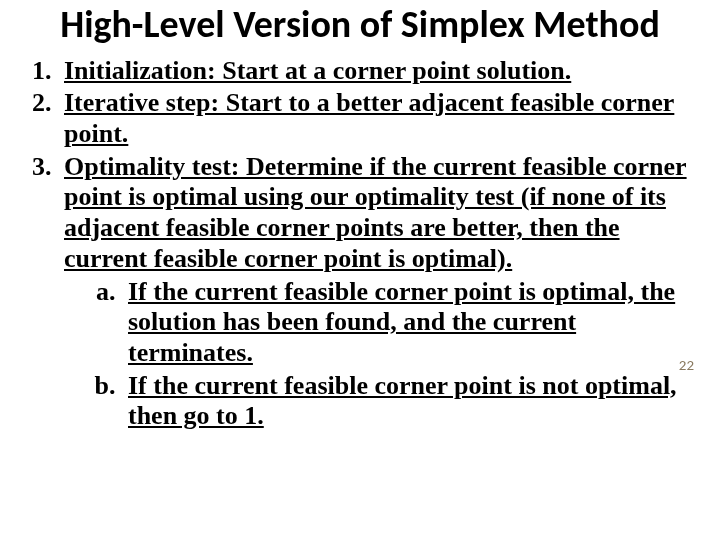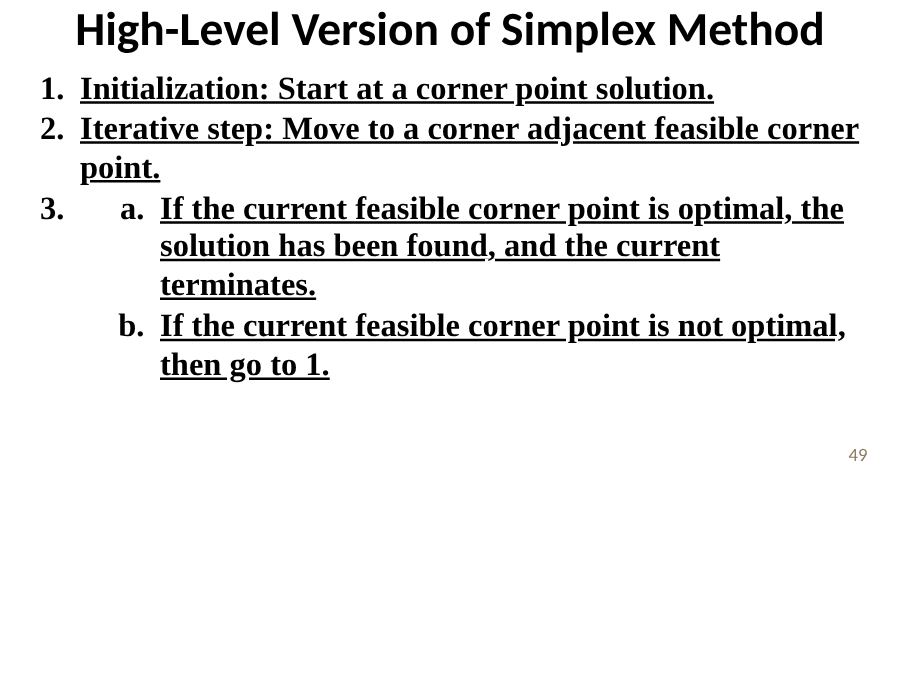--- a/index.html
+++ b/index.html
@@ -59,24 +59,25 @@
 </style>
 </head>
 <body>
 
 <div class="slide">
 
   <div class="title">High-Level Version of Simplex Method</div>
 
   <ol class="main">
     <li>Initialization: Start at a corner point solution.</li>
-    <li>Iterative step: Move to a corner adjacent feasible corner point.</li>
+    <li>Iterative step: Start to a better adjacent feasible corner point.</li>
     <li>
+      <span>Optimality test: Determine if the current feasible corner point is optimal using our optimality test (if none of its adjacent feasible corner points are better, then the current feasible corner point is optimal).</span>
       <ol class="sub">
         <li>If the current feasible corner point is optimal, the solution has been found, and the current terminates.</li>
         <li>If the current feasible corner point is not optimal, then go to 1.</li>
       </ol>
     </li>
   </ol>
 
-  <div class="page-num">49</div>
+  <div class="page-num">22</div>
 
 </div>
 
 </body></html>

